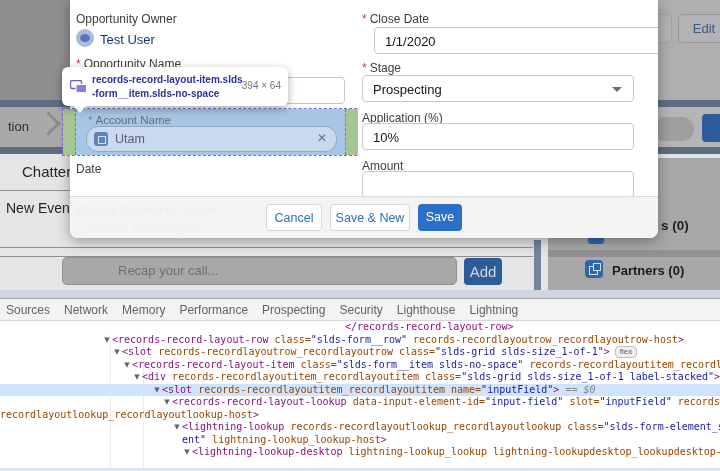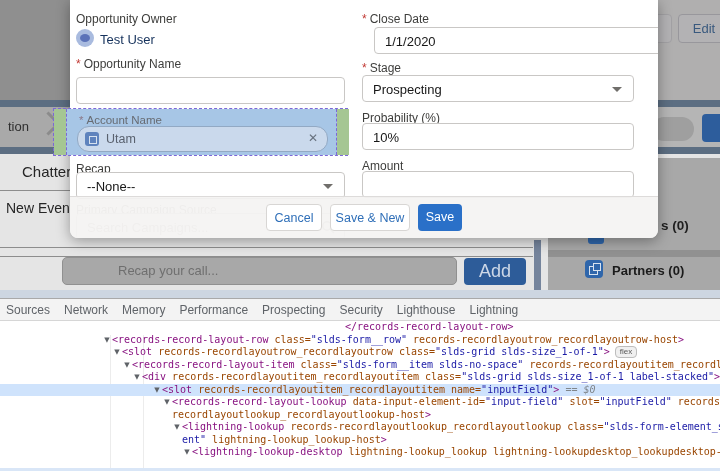--- a/index.html
+++ b/index.html
@@ -20,22 +20,22 @@
   .path-complete-btn{left:702px;top:114px;width:22px;height:28px;background:#2d5d9c;border-radius:4px;}
   .btn-fragment{left:640px;top:14px;width:30px;height:27px;background:#b3b2b4;border:1px solid #a2a1a4;border-radius:4px;}
   .edit-btn{left:678px;top:14px;width:50px;height:27px;background:#b3b2b4;border:1px solid #98979c;border-radius:4px;
             color:#39597e;font-size:13px;text-align:center;line-height:27px;}
   .chatter-text{left:22px;top:163px;font-size:15px;color:#262626;}
   .hr-line{left:0;width:533px;height:1px;background:#8d8d8d;}
   .new-event-text{left:6px;top:200px;font-size:14px;color:#262626;}
   .recap-input{left:62px;top:257px;width:395px;height:28px;background:#a8a8a8;border:1px solid #909090;
                border-radius:5px;box-sizing:border-box;}
   .recap-text{left:118px;top:263px;font-size:13px;color:#6f6f6f;}
-  .add-btn{left:464px;top:258px;width:62px;height:27px;background:#2d5c99;border-radius:4px;color:#cdd8e7;
-           font-size:18px;text-align:center;line-height:27px;}
+  .add-btn{left:464px;top:258px;width:38px;height:27px;background:#2d5c99;border-radius:4px;color:#cdd8e7;
+           font-size:15px;text-align:center;line-height:27px;}
   .v-scroll{left:534px;top:240px;width:7px;height:52px;background:#75849c;}
   .side-card1{left:548px;top:158px;width:172px;height:92px;background:#a8a8a8;}
   .side-card2{left:548px;top:257px;width:172px;height:35px;background:#a8a8a8;}
   .side-card-gap{left:548px;top:250px;width:172px;height:7px;background:#919191;}
   .related-partial{left:661px;top:218px;font-size:13.5px;font-weight:bold;color:#1f1f1f;}
   .partners-text{left:612px;top:263px;font-size:13px;font-weight:bold;color:#1b1b1b;}
   .mini-icon{border-radius:3px;background:#2f66ab;}
   .partners-icon{left:585px;top:260px;width:18px;height:18px;background:#2f66ab;border-radius:4px;}
   .partners-icon .sq{position:absolute;left:4px;top:6px;width:7px;height:7px;border:1.5px solid #d7e2ef;}
   .partners-icon .sq2{position:absolute;left:8px;top:3px;width:6px;height:6px;border:1.5px solid #d7e2ef;background:#2f66ab;}
@@ -56,21 +56,21 @@
   .avatar{position:absolute;left:6px;top:29px;width:18px;height:18px;border-radius:50%;background:#a9bbdf;}
   .avatar::after{content:"";position:absolute;left:4px;top:5px;width:10px;height:8px;border-radius:50%;background:#5b72b8;}
   .owner-name{position:absolute;left:30px;top:32px;font-size:13px;color:#16325c;}
   .footer{position:absolute;left:0;top:196px;width:588px;height:42px;background:rgba(244,243,242,.9);
           border-top:1px solid rgba(215,213,211,.8);border-radius:0 0 8px 8px;text-decoration:underline;}
   .fbtn{position:absolute;top:7px;height:27px;border-radius:4px;font-size:12.5px;text-align:center;line-height:27px;}
   .fbtn.ghost{background:#fff;border:1px solid #d8d6d4;color:#2f6fb8;box-sizing:border-box;}
   .fbtn.primary{background:#2a70c8;color:#fff;}
 
   
-  .hl-wrap{left:53px;top:108px;width:295px;height:48px;border:1px dashed #7c68d8;box-sizing:border-box;}
+  .hl-wrap{left:62px;top:108px;width:295px;height:48px;border:1px dashed #7c68d8;box-sizing:border-box;}
   .hl-green{position:absolute;top:0;width:12px;height:46px;background:#a5c693;}
   .hl-blue{position:absolute;left:12px;top:0;width:271px;height:46px;background:#a7c6e6;
            border-left:1px dashed #7c68d8;border-right:1px dashed #7c68d8;box-sizing:border-box;}
   .hl-label{position:absolute;left:12px;top:5px;font-size:11.5px;color:#676b72;}
   .hl-label::before{content:"*";color:#8d7a8a;margin-right:3px;}
   .hl-input{position:absolute;left:10px;top:17px;width:251px;height:26px;background:#cad9ec;border:1px solid #92a9c4;
             border-radius:12px;box-sizing:border-box;}
   .hl-acc-icon{position:absolute;left:7px;top:5px;width:14px;height:14px;background:#5f83bd;border-radius:3px;}
   .hl-acc-icon::after{content:"";position:absolute;left:4px;top:4px;width:6px;height:6px;border:1px solid #d7e2ef;}
   .hl-value{position:absolute;left:28px;top:5px;font-size:12.5px;color:#59616e;}
@@ -153,25 +153,21 @@
 
   <div class="abs modal">
 
     <div class="flabel" style="left:6px;top:12px;">Opportunity Owner</div>
     <div class="avatar"></div>
     <div class="owner-name">Test User</div>
 
     <div class="flabel required" style="left:6px;top:57px;">Opportunity Name</div>
     <div class="finput" style="left:6px;top:77px;width:269px;"></div>
 
-    <div class="flabel" style="left:6px;top:162px;">Recap</div>
-    <div class="finput" style="left:6px;top:172px;width:269px;">
-      <div class="fvalue">--None--</div>
-      <div class="chev"></div>
-    </div>
+    <div class="flabel" style="left:6px;top:162px;">Date</div>
 
     <div class="flabel dim" style="left:6px;top:203px;">Primary Campaign Source</div>
     <div class="finput dim" style="left:6px;top:213px;width:269px;">
       <div class="fvalue placeholder">Search Campaigns...</div>
       <svg style="position:absolute;right:9px;top:6px;" width="14" height="14" viewBox="0 0 14 14">
         <circle cx="6" cy="6" r="4.2" fill="none" stroke="#c9c7c5" stroke-width="1.5"></circle>
         <line x1="9.2" y1="9.2" x2="13" y2="13" stroke="#c9c7c5" stroke-width="1.5"></line>
       </svg>
     </div>
 
@@ -188,21 +184,21 @@
           <rect x="9.5" y="8" width="2" height="2" fill="#6e6c6a"></rect>
       </svg>
     </div>
 
     <div class="flabel required" style="left:292px;top:61px;">Stage</div>
     <div class="finput" style="left:292px;top:75px;width:272px;">
       <div class="fvalue">Prospecting</div>
       <div class="chev"></div>
     </div>
 
-    <div class="flabel" style="left:292px;top:111px;">Probability (%)</div>
+    <div class="flabel" style="left:292px;top:111px;">Application (%)</div>
     <div class="finput" style="left:292px;top:123px;width:272px;">
       <div class="fvalue">10%</div>
     </div>
 
     <div class="flabel" style="left:292px;top:159px;">Amount</div>
     <div class="finput" style="left:292px;top:171px;width:272px;">
       <div class="fvalue"></div>
     </div>
 
     <div class="footer">
@@ -218,20 +214,32 @@
       <div class="hl-label">Account Name</div>
       <div class="hl-input">
         <div class="hl-acc-icon"></div>
         <div class="hl-value">Utam</div>
         <div class="hl-x">✕</div>
       </div>
     </div>
     <div class="hl-green" style="left:283px;"></div>
   </div>
 
+  <div class="abs tooltip">
+    <svg style="position:absolute;left:8px;top:13px;" width="17" height="13" viewBox="0 0 17 13">
+      <rect x="0.5" y="0.5" width="11" height="8" rx="1.5" fill="none" stroke="#6b5fc8" stroke-width="1.4"></rect>
+      <rect x="6" y="4.5" width="10.5" height="8" rx="1.5" fill="#8a7ce0" stroke="#ffffff" stroke-width="1"></rect>
+    </svg>
+    <div class="tt-text">
+      <div>records-record-layout-item.slds</div>
+      <div>-form__item.slds-no-space</div>
+    </div>
+    <div class="tt-dims">394 × 64</div>
+    <div class="tt-caret"></div>
+  </div>
 
   <div class="abs devtools">
     <div class="dt-tabbar">
         <span class="dt-tab">Sources</span>
         <span class="dt-tab">Network</span>
         <span class="dt-tab">Memory</span>
         <span class="dt-tab">Performance</span>
         <span class="dt-tab">Prospecting</span>
         <span class="dt-tab">Security</span>
         <span class="dt-tab">Lighthouse</span>
@@ -241,20 +249,20 @@
     <div class="dt-guide" style="left:143px;"></div>
     <div class="dt-hover-strip"></div>
     <div class="dt-tree">
         <div class="dt-row" style="padding-left: 345px;"><span class="tok-tag">&lt;/records-record-layout-row&gt;</span></div>
         <div class="dt-row" style="padding-left: 112px;"><span class="tri">▼</span><span class="tok-tag">&lt;records-record-layout-row</span><span class="tok-attr"> class=</span><span class="tok-val">"slds-form__row"</span><span class="tok-attr"> records-recordlayoutrow_recordlayoutrow-host</span><span class="tok-tag">&gt;</span></div>
         <div class="dt-row" style="padding-left: 122px;"><span class="tri">▼</span><span class="tok-tag">&lt;slot</span><span class="tok-attr"> records-recordlayoutrow_recordlayoutrow</span><span class="tok-attr"> class=</span><span class="tok-val">"slds-grid slds-size_1-of-1"</span><span class="tok-tag">&gt;</span><span class="dt-badge">flex</span></div>
         <div class="dt-row" style="padding-left: 132px;"><span class="tri">▼</span><span class="tok-tag">&lt;records-record-layout-item</span><span class="tok-attr"> class=</span><span class="tok-val">"slds-form__item slds-no-space"</span><span class="tok-attr"> records-recordlayoutitem_recordlayoutitem-</span></div>
         <div class="dt-row" style="padding-left: 142px;"><span class="tri">▼</span><span class="tok-tag">&lt;div</span><span class="tok-attr"> records-recordlayoutitem_recordlayoutitem</span><span class="tok-attr"> class=</span><span class="tok-val">"slds-grid slds-size_1-of-1 label-stacked"</span><span class="tok-tag">&gt;</span></div>
         <div class="dt-row selected" style="padding-left: 162px;"><span class="tri">▼</span><span class="tok-tag">&lt;slot</span><span class="tok-attr"> records-recordlayoutitem_recordlayoutitem</span><span class="tok-attr"> name=</span><span class="tok-val">"inputField"</span><span class="tok-tag">&gt;</span><span class="tok-meta"> == $0</span></div>
         <div class="dt-row" style="padding-left: 172px;"><span class="tri">▼</span><span class="tok-tag">&lt;records-record-layout-lookup</span><span class="tok-attr"> data-input-element-id=</span><span class="tok-val">"input-field"</span><span class="tok-attr"> slot=</span><span class="tok-val">"inputField"</span><span class="tok-attr"> records-</span></div>
-        <div class="dt-row" style="padding-left: 172px;"><span class="tok-attr">recordlayoutlookup_recordlayoutlookup-host</span><span class="tok-tag">&gt;</span></div>
+        <div class="dt-row" style=""><span class="tok-attr">recordlayoutlookup_recordlayoutlookup-host</span><span class="tok-tag">&gt;</span></div>
         <div class="dt-row" style="padding-left: 182px;"><span class="tri">▼</span><span class="tok-tag">&lt;lightning-lookup</span><span class="tok-attr"> records-recordlayoutlookup_recordlayoutlookup</span><span class="tok-attr"> class=</span><span class="tok-val">"slds-form-element_stacked sle</span></div>
         <div class="dt-row" style="padding-left: 182px;"><span class="tok-val">ent"</span><span class="tok-attr"> lightning-lookup_lookup-host</span><span class="tok-tag">&gt;</span></div>
         <div class="dt-row" style="padding-left: 192px;"><span class="tri">▼</span><span class="tok-tag">&lt;lightning-lookup-desktop</span><span class="tok-attr"> lightning-lookup_lookup</span><span class="tok-attr"> lightning-lookupdesktop_lookupdesktop-host</span></div>
       </div>
   </div>
 
 </div>
 
 </body></html>

